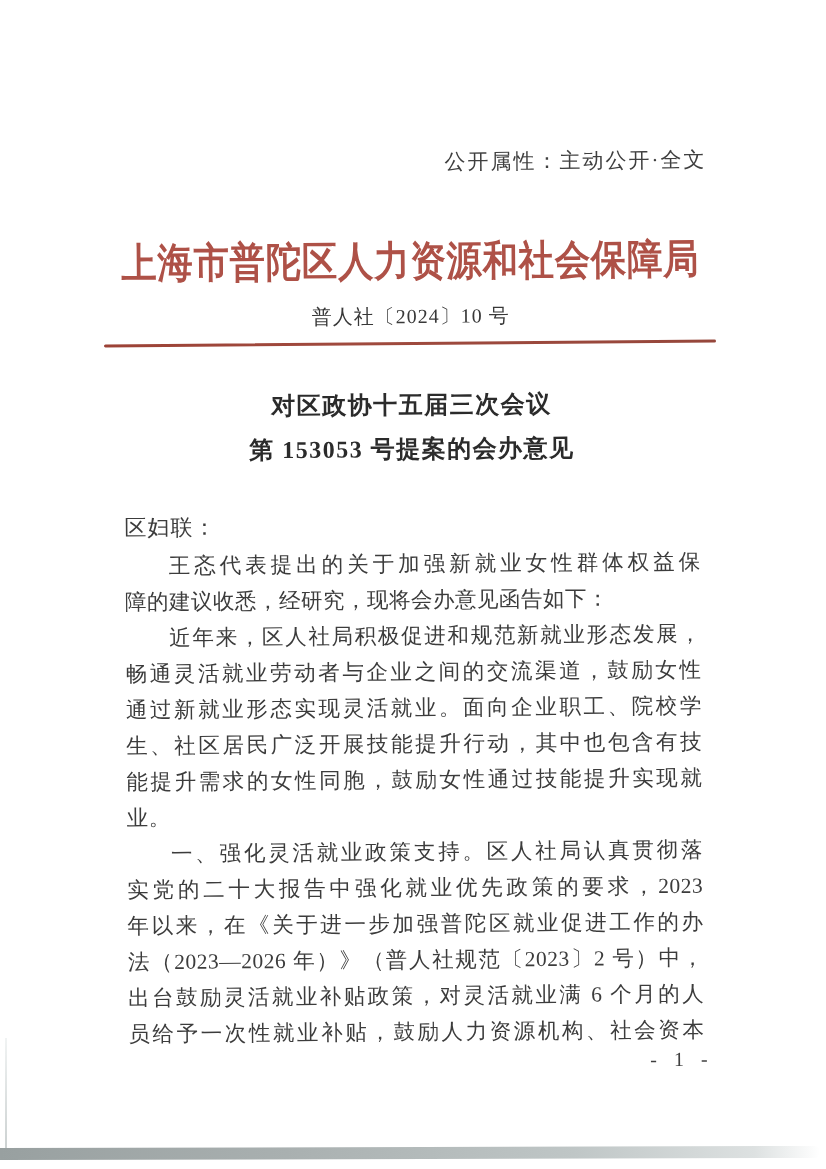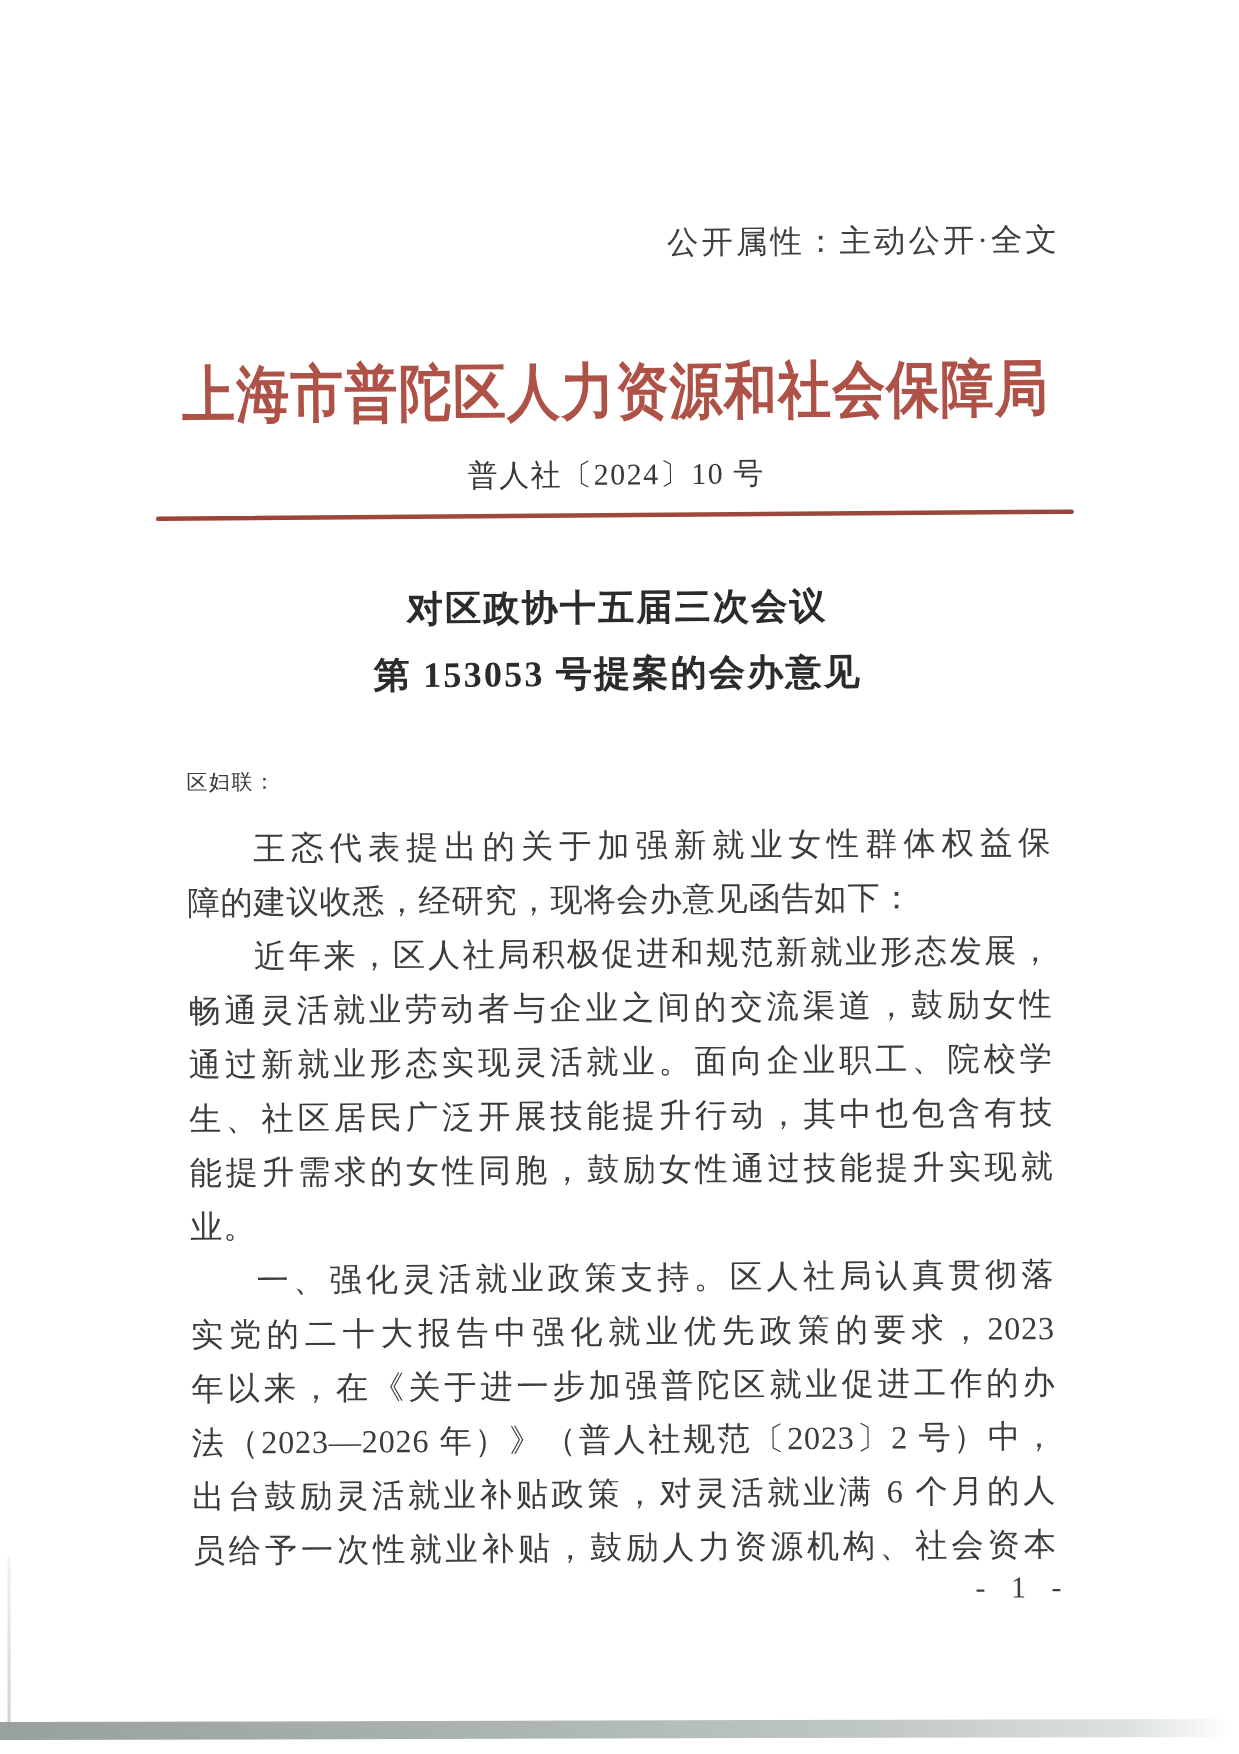--- a/index.html
+++ b/index.html
@@ -76,21 +76,21 @@
     letter-spacing: 1.5px;
     color: var(--ink-bold, #2b2b2b);
     white-space: nowrap;
   }
   .doc-title.l1 { top: 389px; }
   .doc-title.l2 { top: 433px; }
   .salutation {
     position: absolute;
     top: 511px;
     left: 125px;
-    font-size: 14px;
+    font-size: 22px;
     letter-spacing: 1px;
     color: var(--ink, #3c3c3c);
   }
   .body-block {
     position: absolute;
     top: 546px;
     left: 125px;
     width: 576px;
     font-size: 21.5px;
     line-height: 36px;

